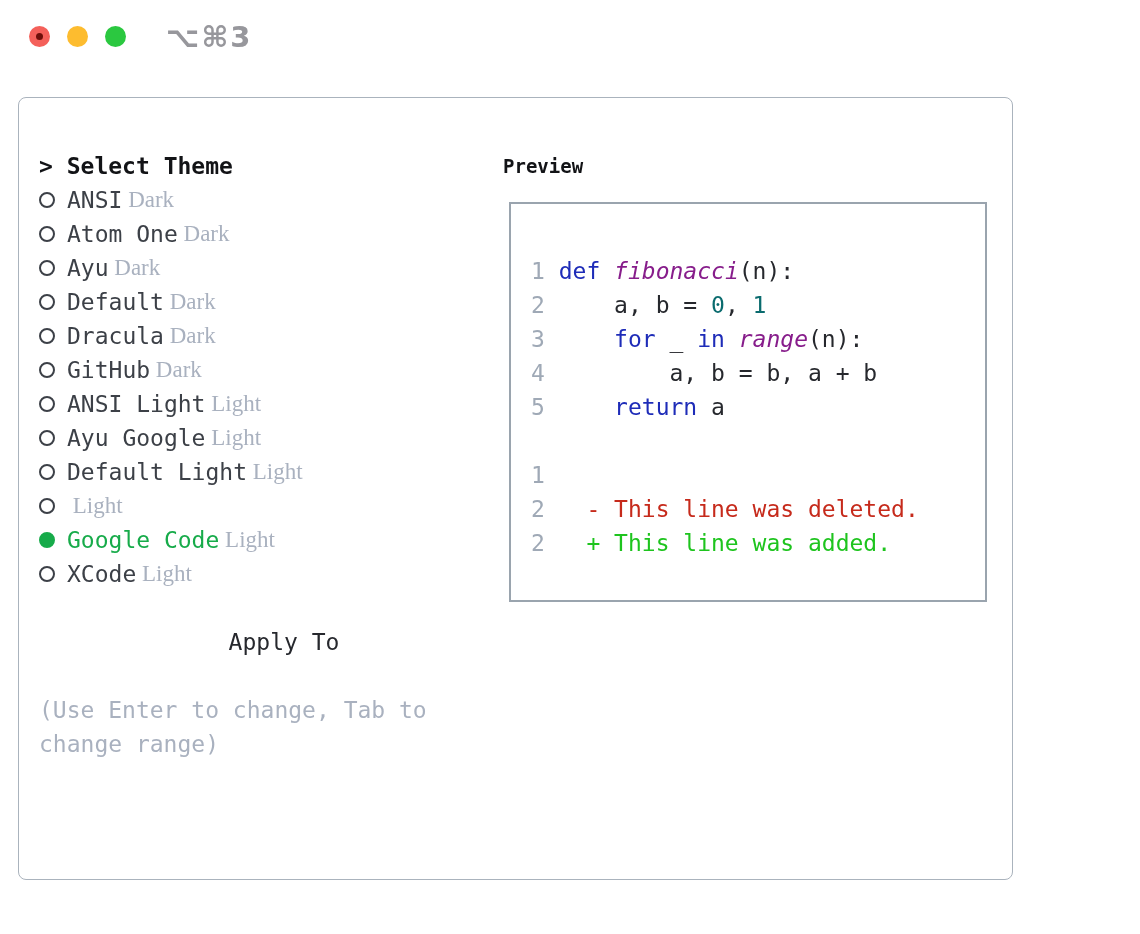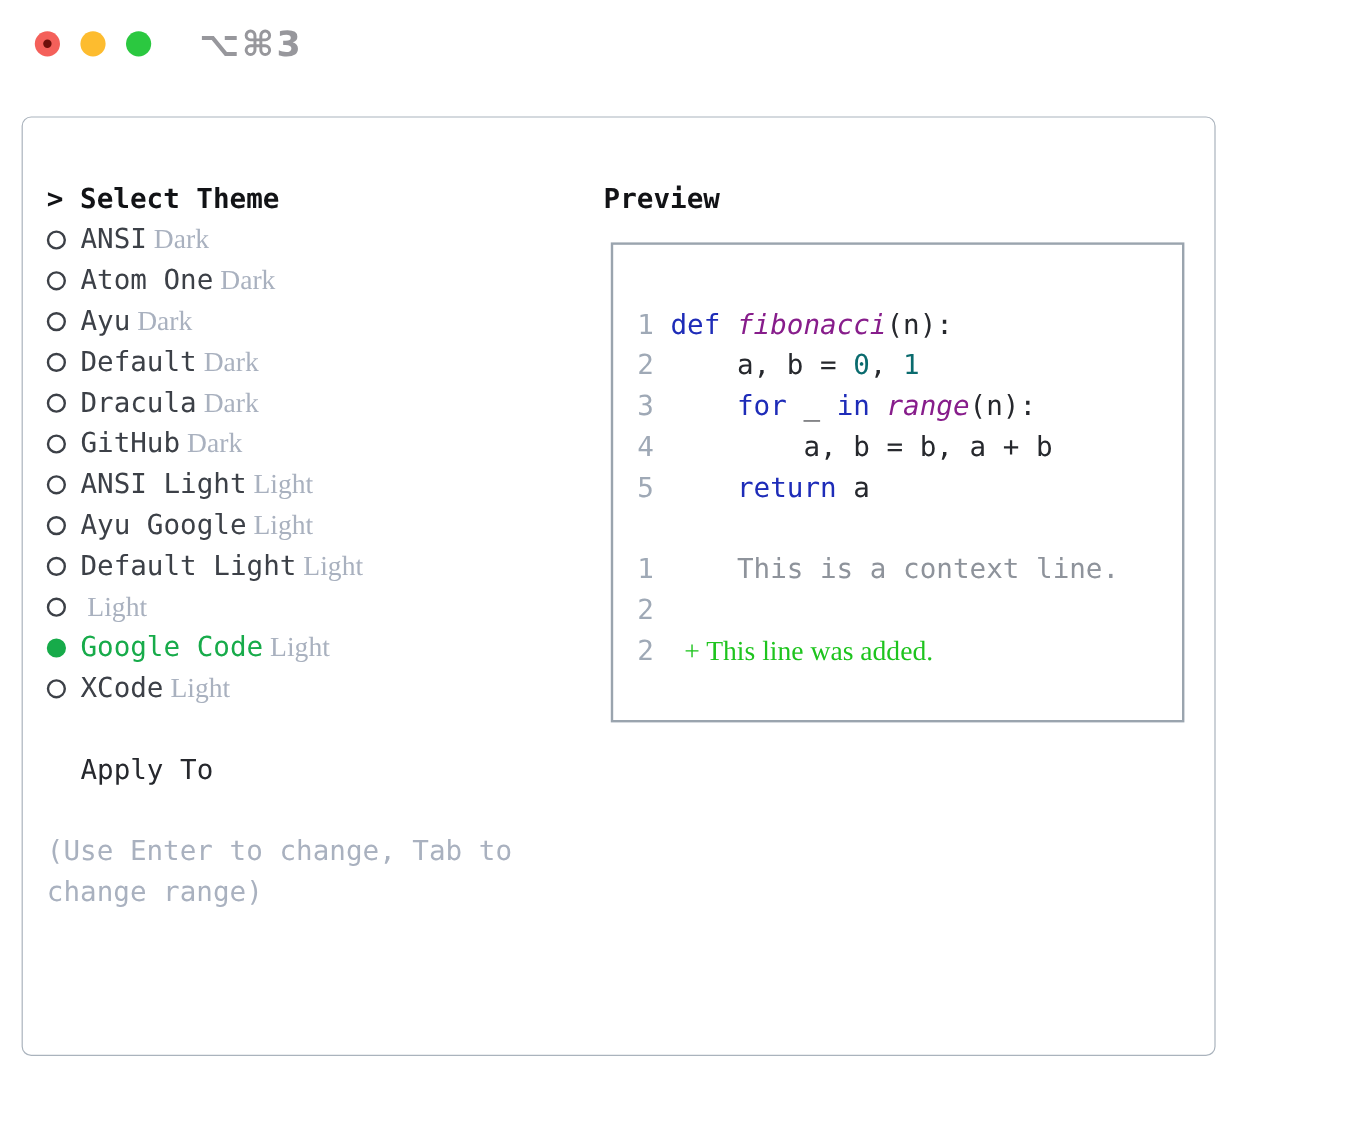--- a/index.html
+++ b/index.html
@@ -31,37 +31,37 @@
   .left-col{position:absolute;left:20px;top:51px;width:462px;font-size:23px;color:var(--dark);}
   .row{display:flex;align-items:center;height:34px;white-space:pre;}
   .row span{white-space:pre;}
   .hdr{font-weight:bold;color:var(--black);}
   .radio-cell{display:inline-flex;width:28px;flex:0 0 28px;align-items:center;}
   .circle{display:inline-block;width:12px;height:12px;border:2px solid var(--dark);border-radius:50%;box-sizing:content-box;}
   .circle.sel{background:var(--accent-green);border-color:var(--accent-green);}
   .item-name{color:var(--dark);}
   .item-name.sel{color:var(--accent-green);}
   .variant{color:var(--muted);font-family:Liberation Serif, serif;}
-  .apply-hdr{color:#26282d;}
+  .apply-hdr{color:#26282d;justify-content:center;}
   .help{color:var(--muted);}
 
   
   .preview-title{position:absolute;left:484px;top:51px;height:34px;display:flex;align-items:center;
-                 font-size:23px;font-weight:bold;color:var(--black);}
+                 font-size:19px;font-weight:bold;color:var(--black);}
   .preview-box{position:absolute;left:490px;top:104px;width:478px;height:400px;box-sizing:border-box;
                border:2px solid #9aa4ae;background:#fff;padding:50px 0 0 20px;overflow:hidden;}
   .code-row{display:flex;align-items:center;height:34px;white-space:pre;font-size:23px;}
   .lnum{color:var(--ln);}
   .tok-kw{color:var(--syn-kw);}
   .tok-fn{color:var(--syn-fn);font-style:italic;}
   .tok-num{color:var(--syn-num);}
   .tok-pl{color:var(--syn-pl);}
   .tok-ctx{color:var(--diff-ctx);}
   .tok-del{color:var(--diff-del);}
-  .tok-add{color:var(--diff-add);font-family:Liberation Serif, serif;}
+  .tok-add{color:var(--diff-add);}
 </style>
 </head>
 <body>
 
 <div class="window">
 
   <div class="titlebar">
     <div class="traffic">
       <div class="tl tl-close">
           <div class="innerdot"></div>
@@ -105,20 +105,20 @@
 
     <div class="preview-title">Preview</div>
     <div class="preview-box">
       <div id="code-lines">
           <div class="code-row"><span class="lnum">1 </span><span class="tok-kw">def</span><span class="tok-pl"> </span><span class="tok-fn">fibonacci</span><span class="tok-pl">(n):</span></div>
           <div class="code-row"><span class="lnum">2 </span><span class="tok-pl">    a, b = </span><span class="tok-num">0</span><span class="tok-pl">, </span><span class="tok-num">1</span></div>
           <div class="code-row"><span class="lnum">3 </span><span class="tok-pl">    </span><span class="tok-kw">for</span><span class="tok-pl"> _ </span><span class="tok-kw">in</span><span class="tok-pl"> </span><span class="tok-fn">range</span><span class="tok-pl">(n):</span></div>
           <div class="code-row"><span class="lnum">4 </span><span class="tok-pl">        a, b = b, a + b</span></div>
           <div class="code-row"><span class="lnum">5 </span><span class="tok-pl">    </span><span class="tok-kw">return</span><span class="tok-pl"> a</span></div>
           <div class="code-row"></div>
-          <div class="code-row"><span class="lnum">1 </span><span class="tok-ctx">    This is a context line.</span></div>
-          <div class="code-row"><span class="lnum">2 </span></div>
+          <div class="code-row"><span class="lnum">1 </span></div>
+          <div class="code-row"><span class="lnum">2 </span><span class="tok-del">  - This line was deleted.</span></div>
           <div class="code-row"><span class="lnum">2 </span><span class="tok-add">  + This line was added.</span></div>
         </div>
     </div>
 
   </div>
 </div>
 
 </body></html>

